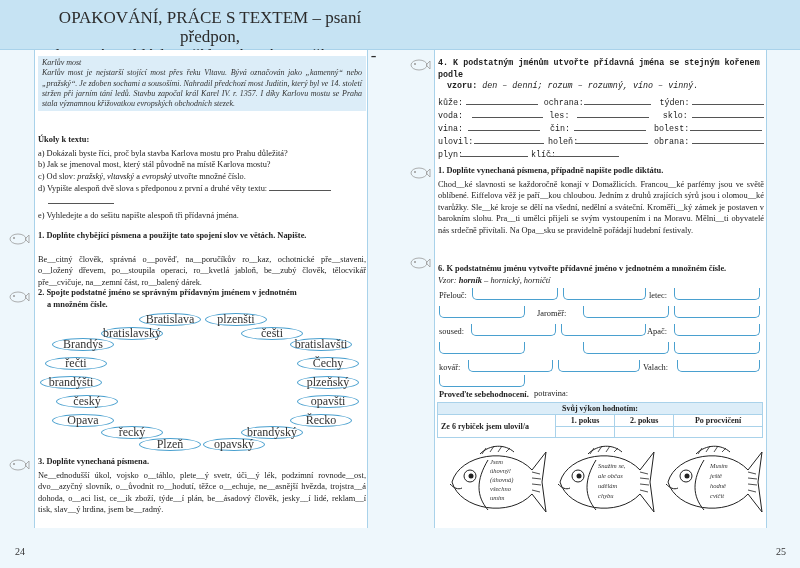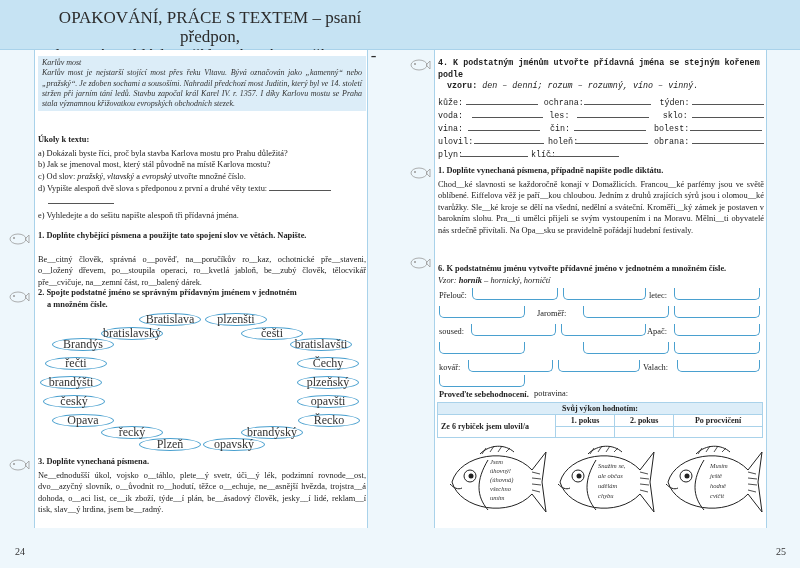--- a/index.html
+++ b/index.html
@@ -117,24 +117,24 @@
 <div class="oval" style="left:139px; top:313px; width:62px;">Bratislava</div>
 <div class="oval" style="left:205px; top:313px; width:62px;">plzenšti</div>
 <div class="oval" style="left:101px; top:327px; width:62px;">bratislavský</div>
 <div class="oval" style="left:241px; top:327px; width:62px;">češti</div>
 <div class="oval" style="left:52px; top:338px; width:62px;">Brandýs</div>
 <div class="oval" style="left:290px; top:338px; width:62px;">bratislavšti</div>
 <div class="oval" style="left:45px; top:357px; width:62px;">řečti</div>
 <div class="oval" style="left:297px; top:357px; width:62px;">Čechy</div>
 <div class="oval" style="left:40px; top:376px; width:62px;">brandýšti</div>
 <div class="oval" style="left:297px; top:376px; width:62px;">plzeňský</div>
-<div class="oval" style="left:43px; top:395px; width:62px;">český</div>
+<div class="oval" style="left:56px; top:395px; width:62px;">český</div>
 <div class="oval" style="left:297px; top:395px; width:62px;">opavšti</div>
 <div class="oval" style="left:52px; top:414px; width:62px;">Opava</div>
-<div class="oval" style="left:298px; top:414px; width:62px;">Řecko</div>
+<div class="oval" style="left:290px; top:414px; width:62px;">Řecko</div>
 <div class="oval" style="left:101px; top:426px; width:62px;">řecký</div>
 <div class="oval" style="left:241px; top:426px; width:62px;">brandýský</div>
 <div class="oval" style="left:139px; top:438px; width:62px;">Plzeň</div>
 <div class="oval" style="left:203px; top:438px; width:62px;">opavský</div>
 
 <div class="section" style="left:38px; top:456px; width:328px;">
   <div class="bold" style="margin-bottom:2px;">3. Doplňte vynechaná písmena.</div>
   <div style="text-align:justify;">Ne__ednodušší úkol, vojsko o__táhlo, plete__ý svetr, úči__ý lék, podzimní rovnode__ost, dvo__azyčný slovník, o__ůvodnit ro__hodutí, těžce o__echuje, ne__asnější hvězda, trojstra__á dohoda, o__aci list, ce__ik zboží, týde__í plán, be__ásadový člověk, jesky__í lidé, reklam__í tisk, slav__ý hrdina, jsem be__radný.</div>
 </div>
 

